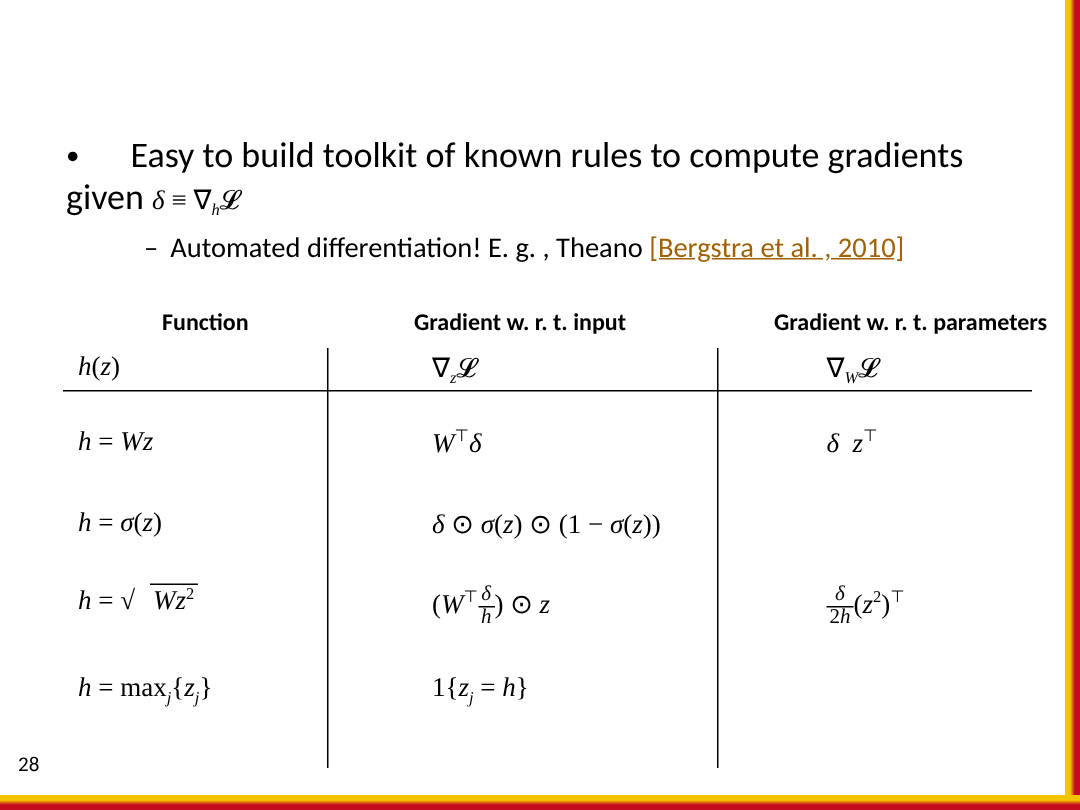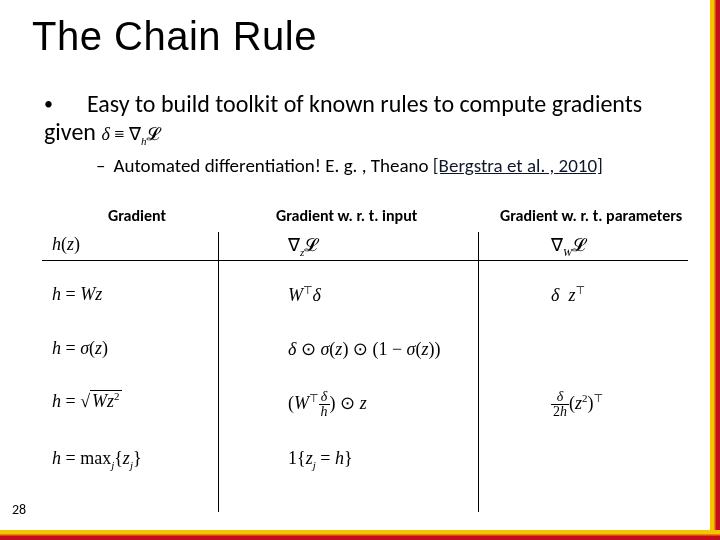--- a/index.html
+++ b/index.html
@@ -7,61 +7,60 @@
   .bar-right{position:absolute;top:0;right:0;width:10px;height:540px;background:linear-gradient(90deg,#f5c400 0%,#f5c400 35%,#c30d1e 65%,#c30d1e 100%);}
   .bar-bottom{position:absolute;left:0;bottom:0;height:10px;width:720px;background:linear-gradient(0deg,#c30d1e 0%,#c30d1e 35%,#f5c400 65%,#f5c400 100%);}
   .title{position:absolute;left:32px;top:14px;font-family:Impact,'Arial Black',sans-serif;font-weight:400;font-size:40px;letter-spacing:0.5px;}
   .content{position:absolute;left:44px;top:90px;width:640px;}
   .b1{font-size:24px;line-height:1.18;margin:0 0 6px 0;}
   .b1 .dot{position:relative;top:-2px;margin-right:10px;font-size:18px;}
   .b1-in{padding-left:24px;}
   .fmla{font-family:'Times New Roman',serif;font-size:18px;}
   .b2{font-size:19px;margin:4px 0 0 52px;}
   .b2 .dash{margin-right:8px;}
-  .link{color:#0f172a;text-decoration:underline;}
+  .link{color:#a16207;text-decoration:underline;}
   .headers{position:absolute;top:206px;left:0;width:720px;font-weight:600;font-size:16px;}
   .h1{position:absolute;left:108px;}
   .h2{position:absolute;left:276px;text-align:right;}
-  .h3{position:absolute;left:500px;}
+  .h3{position:absolute;left:516px;}
   .math-row{position:absolute;left:0;width:720px;font-family:'Times New Roman',serif;font-size:18px;}
   .mc1{position:absolute;left:52px;width:160px;}
   .mc2{position:absolute;left:270px;width:220px;margin-left:18px;}
   .mc3{position:absolute;left:520px;width:170px;margin-left:31px;}
   .hr{position:absolute;left:42px;top:260px;width:646px;height:0;border-top:1px solid #000;}
   .vr1{position:absolute;left:218px;top:232px;height:280px;width:0;border-left:1px solid #000;}
   .vr2{position:absolute;left:478px;top:232px;height:280px;width:0;border-left:1px solid #000;}
   .pagenum{position:absolute;left:12px;bottom:22px;font-size:14px;}
   .frac{display:inline-block;vertical-align:middle;text-align:center;line-height:1;}
   .frac .num{display:block;border-bottom:1px solid #000;padding:0 2px;font-size:14px;}
   .frac .den{display:block;padding:0 2px;font-size:14px;}
-  .sqrt{border-top:1px solid #000;padding:0 2px;margin-left:2px;text-align:right;}
+  .sqrt{border-top:1px solid #000;padding:0 2px;margin-left:12px;text-align:right;}
   .sqv{display:inline-block;margin-right:-2px;}
   .sup{font-size:11px;vertical-align:super;}
   .sub{font-size:11px;vertical-align:sub;}
 </style>
 </head>
 <body>
 
 <div class="slide">
   <div class="bar-right"></div>
   <div class="bar-bottom"></div>
 
-  <div class="title">The Chain Rule</div>
 
   <div class="content">
     <div class="b1">
       <span class="dot">•</span><span class="b1-in"><span>Easy to build toolkit of known rules to compute gradients given </span><span class="fmla"><i>δ</i> ≡ ∇<span class="sub"><i>h</i></span>𝓛</span></span>
     </div>
     <div class="b2">
       <span class="dash">–</span><span>Automated differentiation!  E. g. , Theano </span><span class="link">[Bergstra et al. , 2010]</span>
     </div>
   </div>
 
   <div class="headers">
-    <div class="h1">Gradient</div>
+    <div class="h1">Function</div>
     <div class="h2">Gradient w. r. t. input</div>
     <div class="h3">Gradient w. r. t. parameters</div>
   </div>
 
   <div class="math-row" style="top:234px">
     <div class="mc1"><i>h</i>(<i>z</i>)</div>
     <div class="mc2">∇<span class="sub"><i>z</i></span>𝓛</div>
     <div class="mc3">∇<span class="sub"><i>W</i></span>𝓛</div>
   </div>
 

